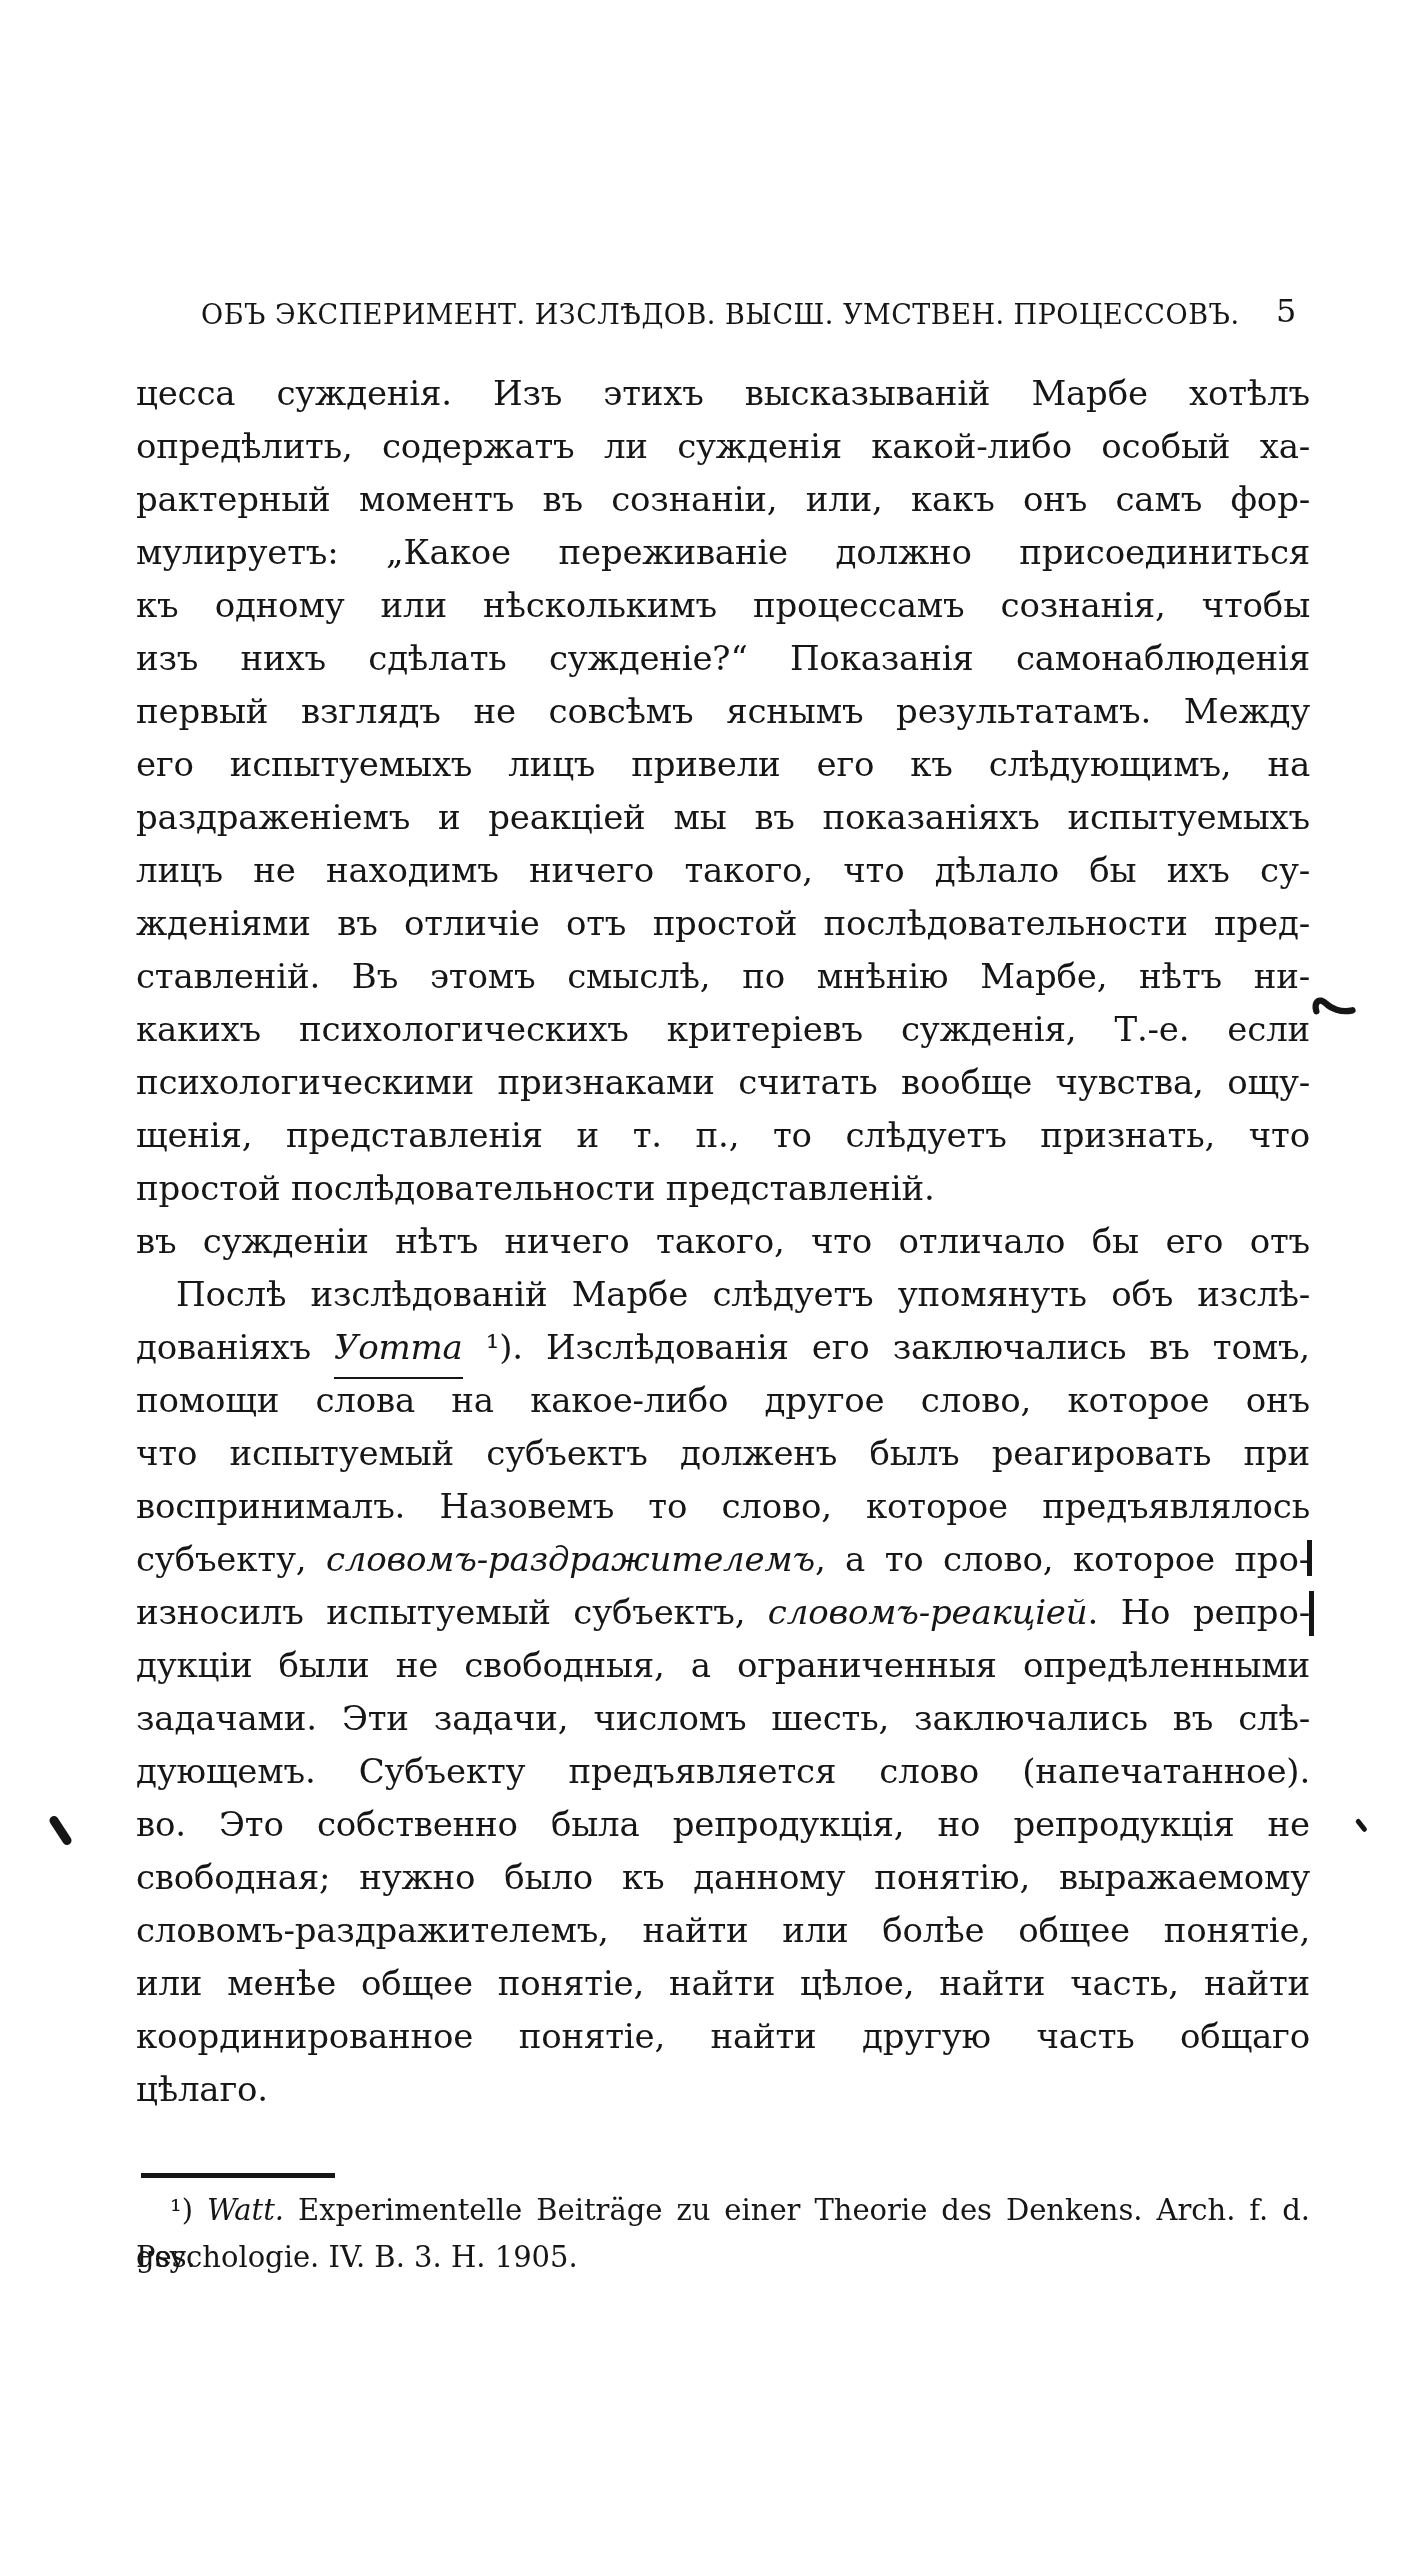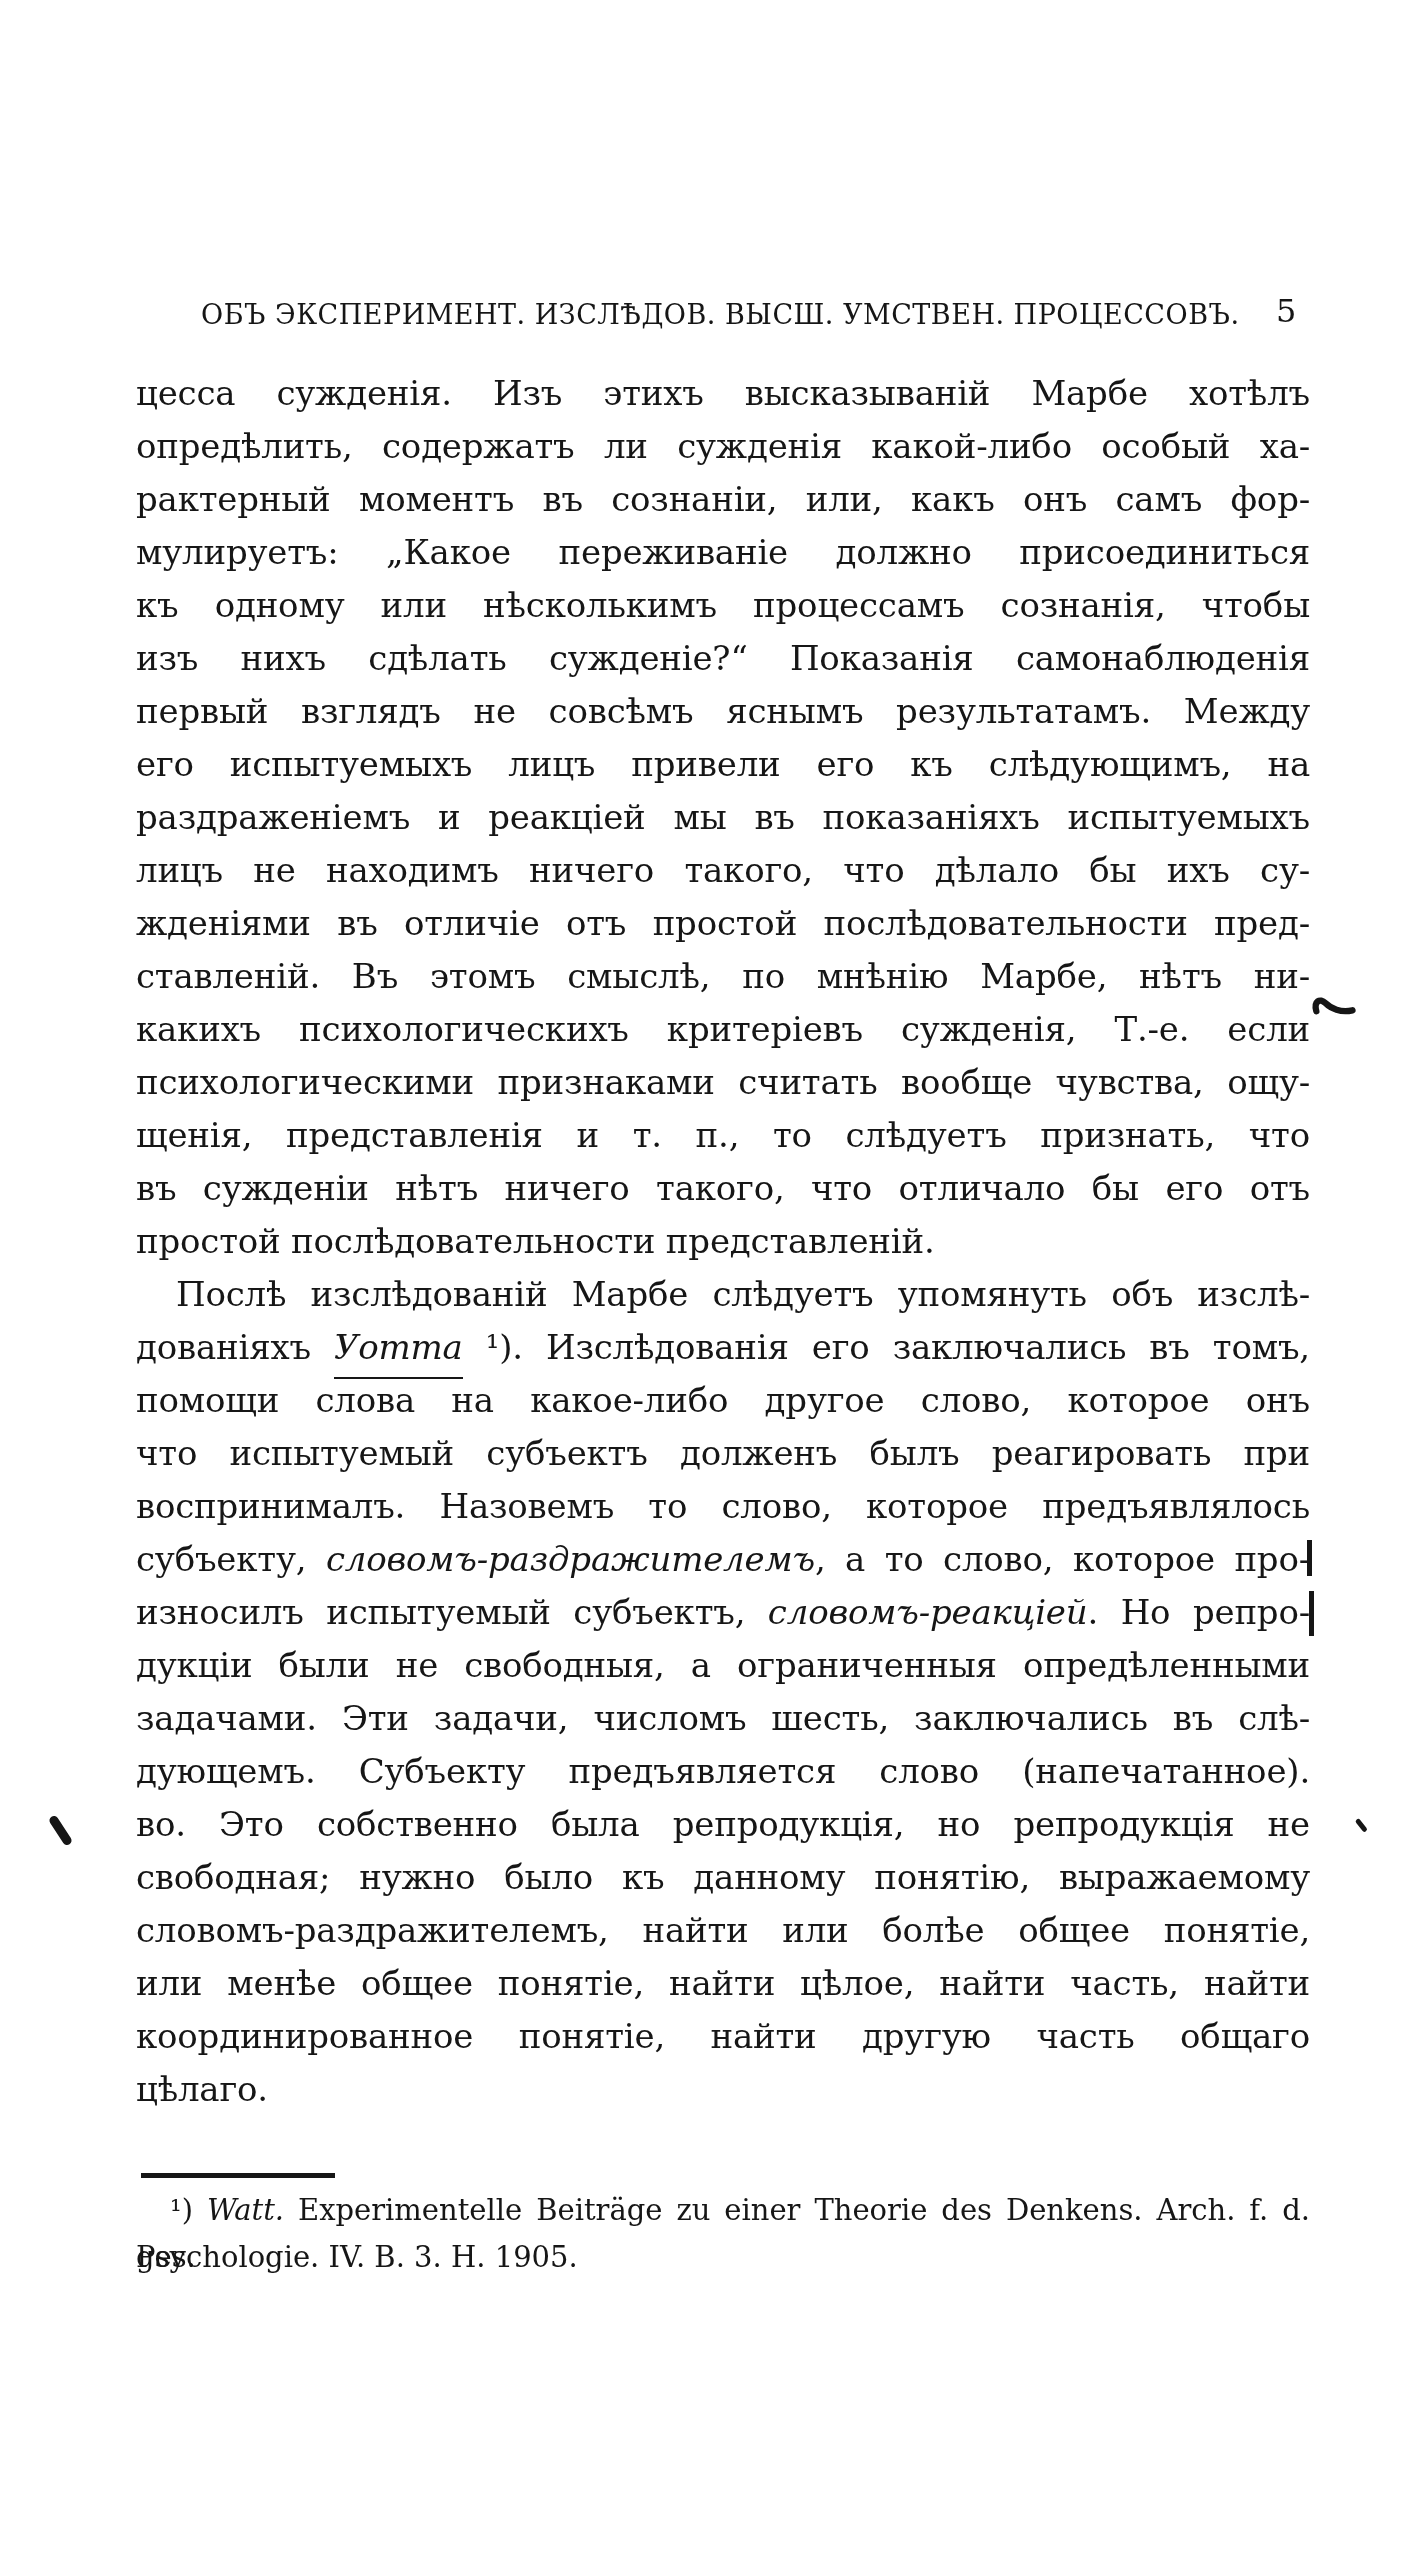--- a/index.html
+++ b/index.html
@@ -80,22 +80,22 @@
       <div class="body-line"><span>изъ нихъ сдѣлать сужденіе?“ Показанія самонаблюденія</span></div>
       <div class="body-line"><span>первый взглядъ не совсѣмъ яснымъ результатамъ. Между</span></div>
       <div class="body-line"><span>его испытуемыхъ лицъ привели его къ слѣдующимъ, на</span></div>
       <div class="body-line"><span>раздраженіемъ и реакціей мы въ показаніяхъ испытуемыхъ</span></div>
       <div class="body-line"><span>лицъ не находимъ ничего такого, что дѣлало бы ихъ су-</span></div>
       <div class="body-line"><span>жденіями въ отличіе отъ простой послѣдовательности пред-</span></div>
       <div class="body-line"><span>ставленій. Въ этомъ смыслѣ, по мнѣнію Марбе, нѣтъ ни-</span></div>
       <div class="body-line"><span>какихъ психологическихъ критеріевъ сужденія, Т.-е. если</span></div>
       <div class="body-line"><span>психологическими признаками считать вообще чувства, ощу-</span></div>
       <div class="body-line"><span>щенія, представленія и т. п., то слѣдуетъ признать, что</span></div>
+      <div class="body-line last"><span>простой послѣдовательности представленій.</span></div>
       <div class="body-line"><span>въ сужденіи нѣтъ ничего такого, что отличало бы его отъ</span></div>
-      <div class="body-line last"><span>простой послѣдовательности представленій.</span></div>
       <div class="body-line indent"><span>Послѣ изслѣдованій Марбе слѣдуетъ упомянуть объ изслѣ-</span></div>
       <div class="body-line"><span>дованіяхъ </span><span class="iu">Уотта</span><span> ¹). Изслѣдованія его заключались въ томъ,</span></div>
       <div class="body-line"><span>помощи слова на какое-либо другое слово, которое онъ</span></div>
       <div class="body-line"><span>что испытуемый субъектъ долженъ былъ реагировать при</span></div>
       <div class="body-line"><span>воспринималъ. Назовемъ то слово, которое предъявлялось</span></div>
       <div class="body-line"><span>субъекту, </span><span class="i">словомъ-раздражителемъ</span><span>, а то слово, которое про-</span></div>
       <div class="body-line"><span>износилъ испытуемый субъектъ, </span><span class="i">словомъ-реакціей</span><span>. Но репро-</span></div>
       <div class="body-line"><span>дукціи были не свободныя, а ограниченныя опредѣленными</span></div>
       <div class="body-line"><span>задачами. Эти задачи, числомъ шесть, заключались въ слѣ-</span></div>
       <div class="body-line"><span>дующемъ. Субъекту предъявляется слово (напечатанное).</span></div>

